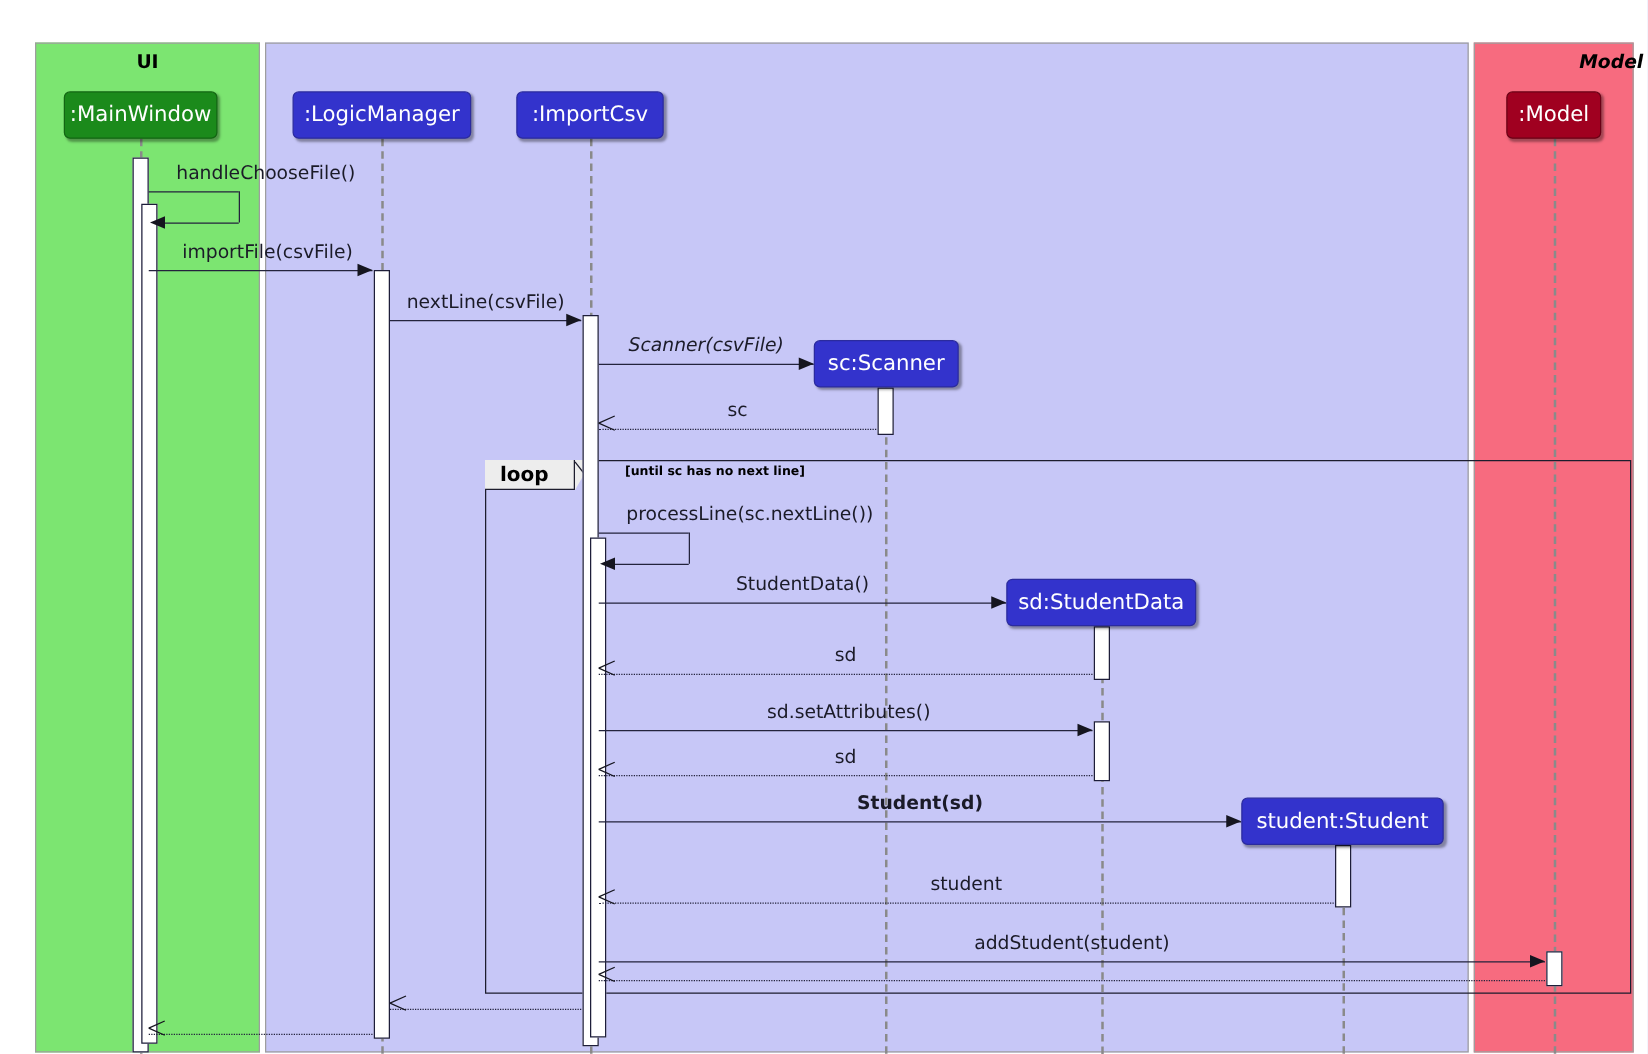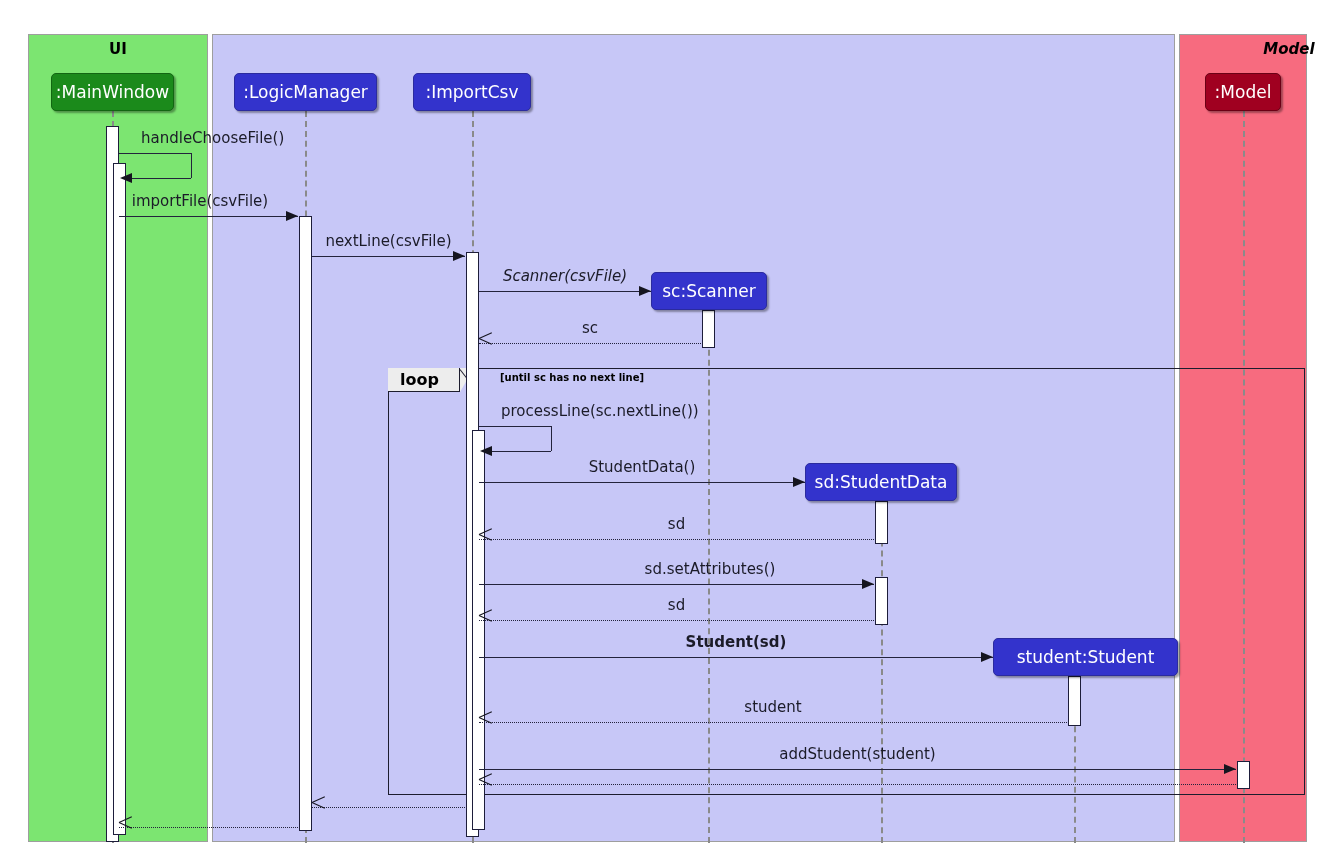--- a/index.html
+++ b/index.html
@@ -82,21 +82,21 @@
     <div class="act" style="left: 875px; top: 561px; width: 13px; height: 48px; z-index: 5;"></div>
     <div class="act" style="left: 1068px; top: 660px; width: 13px; height: 50px; z-index: 5;"></div>
     <div class="act" style="left: 1237px; top: 745px; width: 13px; height: 28px; z-index: 5;"></div>
     <div class="msg" style="left: 119px; top: 137px; width: 72px; z-index: 7;"></div>
     <div class="vline" style="left: 191px; top: 137px; height: 25px; z-index: 7;"></div>
     <div class="msg" style="left: 129px; top: 162px; width: 62px; z-index: 7;"></div>
     <div class="arrow left" style="left: 120px; top: 156.5px; z-index: 8;"></div>
     <div class="mlabel" style="left: 141px; top: 113px; z-index: 9;">handleChooseFile()</div>
     <div class="msg" style="left: 119px; top: 200px; width: 179px; z-index: 7;"></div>
     <div class="arrow right" style="left: 286px; top: 194.5px; z-index: 8;"></div>
-    <div class="mlabel" style="left: 200px; top: 176px; transform: translateX(-50%); z-index: 9; text-align: center;">importFile(csvFile)</div>
+    <div class="mlabel" style="left: 214px; top: 176px; transform: translateX(-50%); z-index: 9; text-align: center;">importFile(csvFile)</div>
     <div class="msg" style="left: 312px; top: 240px; width: 153px; z-index: 7;"></div>
     <div class="arrow right" style="left: 453px; top: 234.5px; z-index: 8;"></div>
     <div class="mlabel" style="left: 388.5px; top: 216px; transform: translateX(-50%); z-index: 9;">nextLine(csvFile)</div>
     <div class="msg" style="left: 479px; top: 275px; width: 172px; z-index: 7;"></div>
     <div class="arrow right" style="left: 639px; top: 269.5px; z-index: 8;"></div>
     <div class="mlabel" style="left: 565px; top: 251px; transform: translateX(-50%); z-index: 9; font-style: italic;">Scanner(csvFile)</div>
     <div class="msg dotted" style="left: 479px; top: 327px; width: 222px; z-index: 7;"></div>
     <div class="arrow openleft" style="left: 479px; top: 321.5px; z-index: 8;"></div>
     <div class="mlabel" style="left: 590px; top: 303px; transform: translateX(-50%); z-index: 9;">sc</div>
     <div class="msg" style="left: 479px; top: 410px; width: 72px; z-index: 7;"></div>
@@ -105,21 +105,21 @@
     <div class="arrow left" style="left: 480px; top: 429.5px; z-index: 8;"></div>
     <div class="mlabel" style="left: 501px; top: 386px; z-index: 9;">processLine(sc.nextLine())</div>
     <div class="msg" style="left: 479px; top: 466px; width: 326px; z-index: 7;"></div>
     <div class="arrow right" style="left: 793px; top: 460.5px; z-index: 8;"></div>
     <div class="mlabel" style="left: 642px; top: 442px; transform: translateX(-50%); z-index: 9;">StudentData()</div>
     <div class="msg dotted" style="left: 479px; top: 523px; width: 395px; z-index: 7;"></div>
     <div class="arrow openleft" style="left: 479px; top: 517.5px; z-index: 8;"></div>
     <div class="mlabel" style="left: 676.5px; top: 499px; transform: translateX(-50%); z-index: 9;">sd</div>
     <div class="msg" style="left: 479px; top: 568px; width: 395px; z-index: 7;"></div>
     <div class="arrow right" style="left: 862px; top: 562.5px; z-index: 8;"></div>
-    <div class="mlabel" style="left: 710px; top: 544px; transform: translateX(-50%); z-index: 9;">sd.setAttributes()</div>
+    <div class="mlabel" style="left: 679px; top: 544px; transform: translateX(-50%); z-index: 9;">sd.setAttributes()</div>
     <div class="msg dotted" style="left: 479px; top: 604px; width: 395px; z-index: 7;"></div>
     <div class="arrow openleft" style="left: 479px; top: 598.5px; z-index: 8;"></div>
     <div class="mlabel" style="left: 676.5px; top: 580px; transform: translateX(-50%); z-index: 9;">sd</div>
     <div class="msg" style="left: 479px; top: 641px; width: 514px; z-index: 7;"></div>
     <div class="arrow right" style="left: 981px; top: 635.5px; z-index: 8;"></div>
     <div class="mlabel" style="left: 736px; top: 617px; transform: translateX(-50%); z-index: 9; font-weight: bold;">Student(sd)</div>
     <div class="msg dotted" style="left: 479px; top: 706px; width: 588px; z-index: 7;"></div>
     <div class="arrow openleft" style="left: 479px; top: 700.5px; z-index: 8;"></div>
     <div class="mlabel" style="left: 773px; top: 682px; transform: translateX(-50%); z-index: 9;">student</div>
     <div class="msg" style="left: 479px; top: 753px; width: 757px; z-index: 7;"></div>
@@ -139,19 +139,19 @@
     </div>
     <div class="pbox" style="left: 413px; top: 57px; width: 118px; height: 38px; background: rgb(51, 51, 204); border-color: rgb(43, 43, 158); z-index: 20;">
       <span>:ImportCsv</span>
     </div>
     <div class="pbox" style="left: 651px; top: 256px; width: 116px; height: 38px; background: rgb(51, 51, 204); border-color: rgb(43, 43, 158); z-index: 20;">
       <span>sc:Scanner</span>
     </div>
     <div class="pbox" style="left: 805px; top: 447px; width: 152px; height: 38px; background: rgb(51, 51, 204); border-color: rgb(43, 43, 158); z-index: 20;">
       <span>sd:StudentData</span>
     </div>
-    <div class="pbox" style="left: 993px; top: 622px; width: 185px; height: 38px; background: rgb(51, 51, 204); border-color: rgb(43, 43, 158); z-index: 20;">
+    <div class="pbox" style="left: 993px; top: 622px; width: 162px; height: 38px; background: rgb(51, 51, 204); border-color: rgb(43, 43, 158); z-index: 20;">
       <span>student:Student</span>
     </div>
     <div class="pbox" style="left: 1205px; top: 57px; width: 76px; height: 38px; background: rgb(160, 0, 32); border-color: rgb(107, 0, 21); z-index: 20;">
       <span>:Model</span>
     </div>
   </div>
 
 </body></html>

